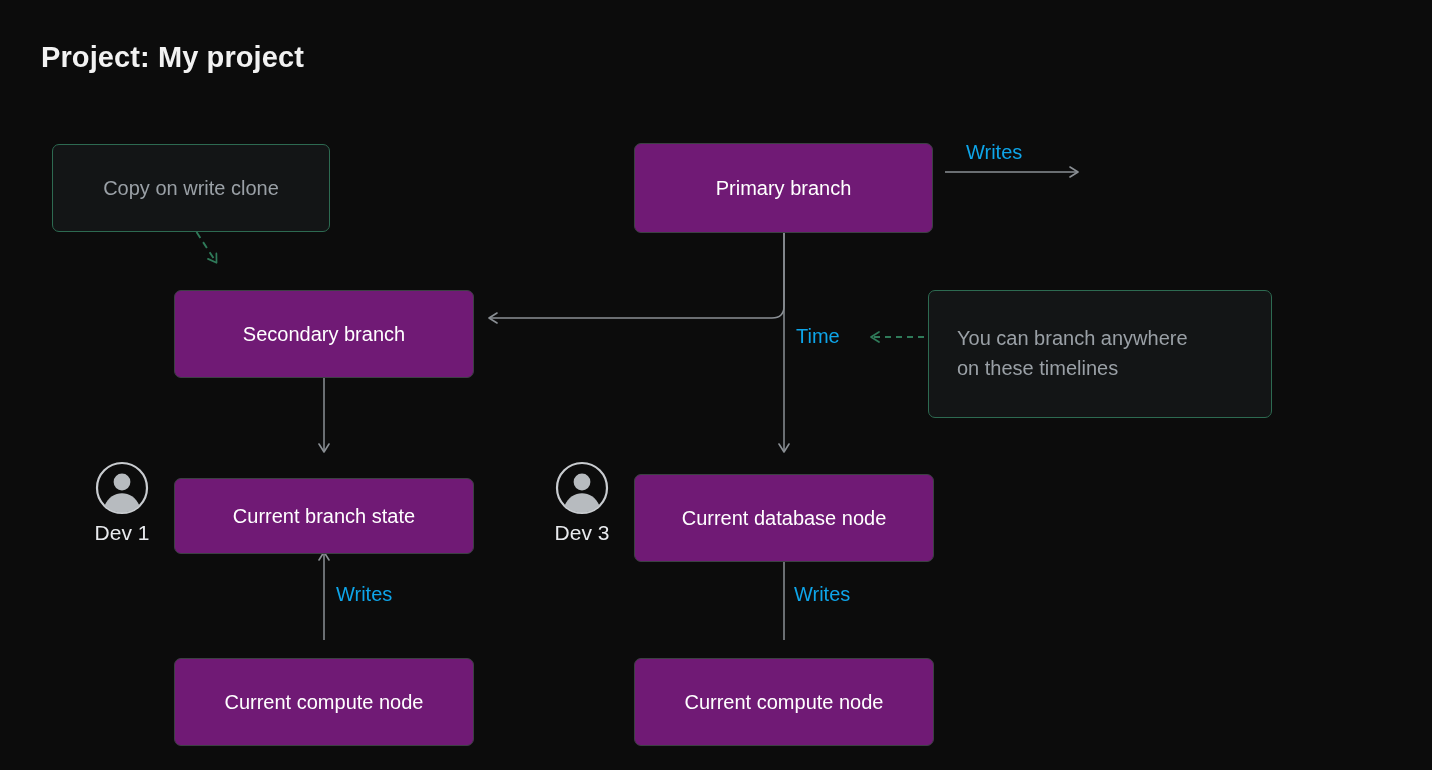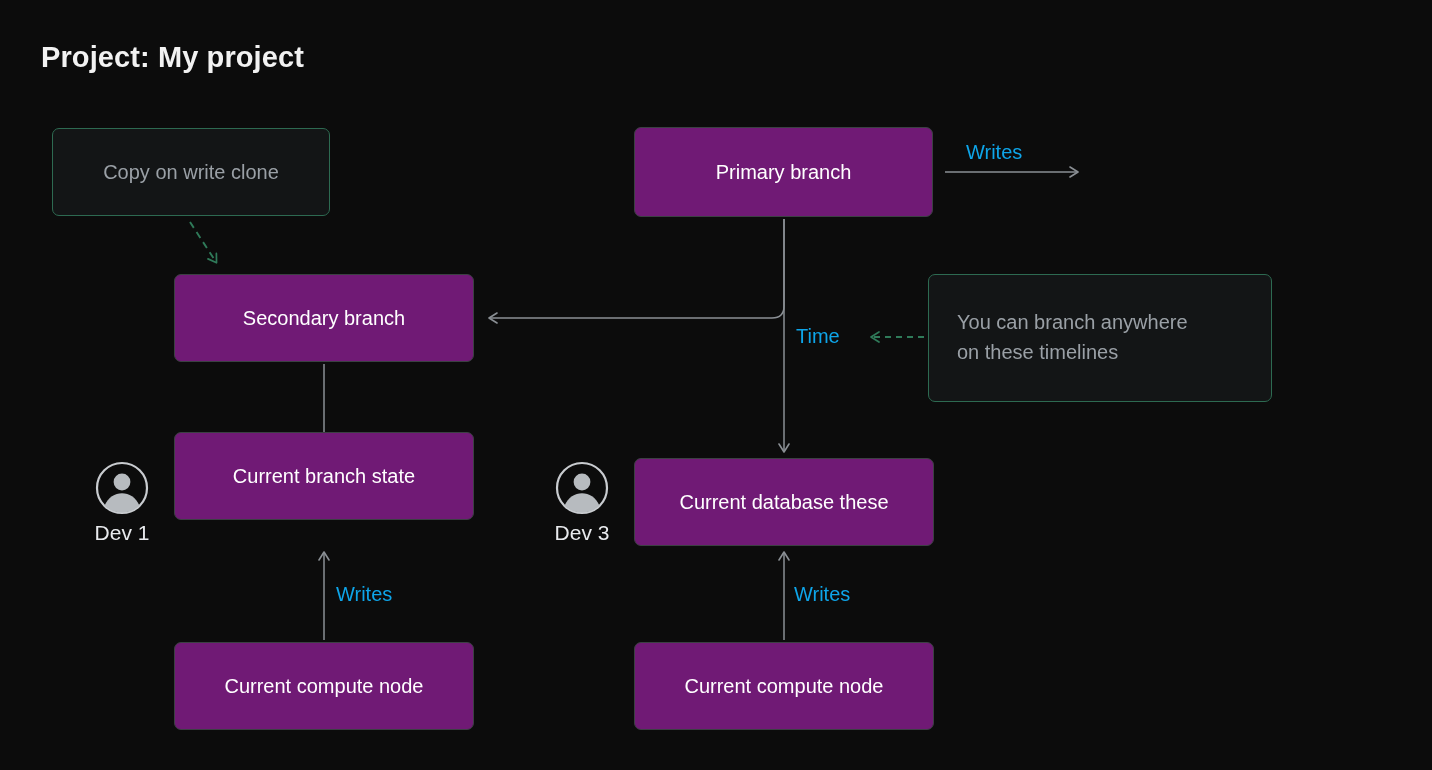--- a/index.html
+++ b/index.html
@@ -37,20 +37,21 @@
     position: absolute;
     box-sizing: border-box;
     display: flex;
     align-items: center;
     justify-content: center;
     border-radius: 7px;
     font-size: 20px;
     line-height: 1.25;
     text-align: center;
     padding: 0 14px;
+    margin-top: 16px;
   }
   .node.solid {
     background: #701a75;
     border: 1px solid #3c4043;
     color: #ffffff;
   }
   .node.outline {
     background: #131516;
     border: 1px solid #2d6a51;
     color: #9aa0a6;
@@ -63,21 +64,21 @@
     font-size: 20px;
     line-height: 1.48;
   }
 
   
   #node-copy-on-write-clone { left: 52px;  top: 128px; width: 278px; height: 88px; }
   #node-primary-branch      { left: 634px; top: 127px; width: 299px; height: 90px; }
   #node-original-compute    { left: 1080px;top: 127px; width: 300px; height: 90px; }
   #node-secondary-branch    { left: 174px; top: 274px; width: 300px; height: 88px; }
   #node-branch-note         { left: 928px; top: 274px; width: 344px; height: 128px; }
-  #node-current-branch-state{ left: 174px; top: 432px; width: 300px; height: 88px; }
+  #node-current-branch-state{ left: 174px; top: 462px; width: 300px; height: 76px; }
   #node-current-db-state    { left: 634px; top: 458px; width: 300px; height: 88px; }
   #node-compute-left        { left: 174px; top: 642px; width: 300px; height: 88px; }
   #node-compute-right       { left: 634px; top: 642px; width: 300px; height: 88px; }
 
   
   #connectors {
     position: absolute;
     left: 0; top: 0;
     width: 1432px;
     height: 770px;
@@ -189,21 +190,21 @@
 
   <div class="node solid" id="node-secondary-branch">
     <span>Secondary branch</span>
   </div>
 
   <div class="node solid" id="node-current-branch-state">
     <span>Current branch state</span>
   </div>
 
   <div class="node solid" id="node-current-db-state">
-    <span>Current database these</span>
+    <span>Current database node</span>
   </div>
 
   <div class="node solid" id="node-compute-left">
     <span>Current compute node</span>
   </div>
 
   <div class="node solid" id="node-compute-right">
     <span>Current compute node</span>
   </div>
 

